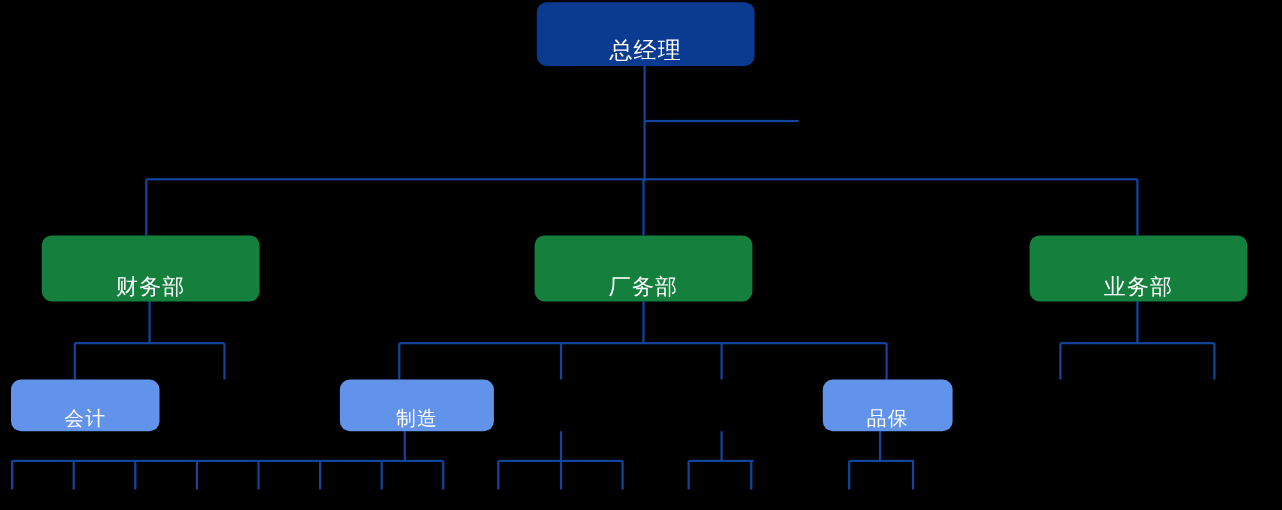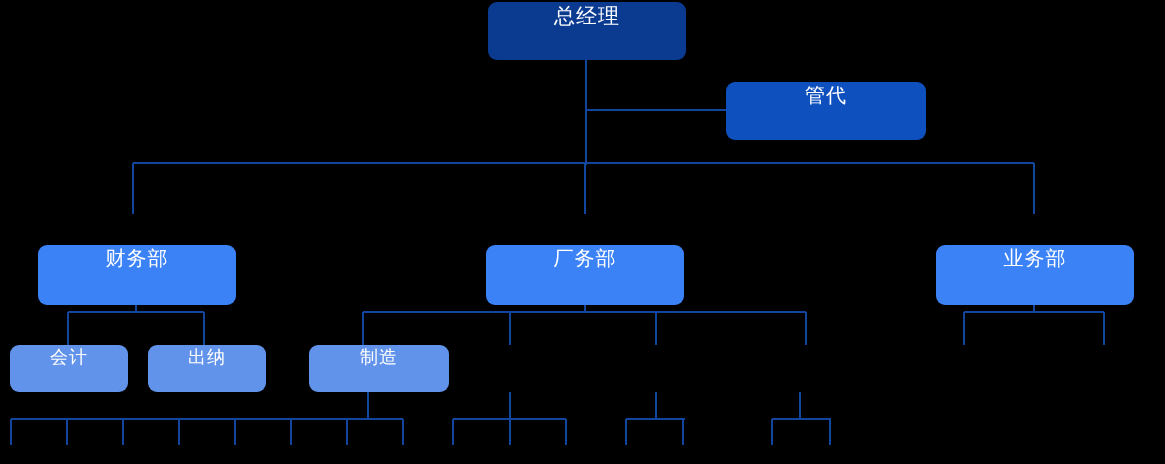--- a/index.html
+++ b/index.html
@@ -15,41 +15,40 @@
   }
   #org-chart {
     position: relative;
     width: 1165px;
     height: 464px;
     background: #000000;
   }
   .node {
     position: absolute;
     display: flex;
-    align-items: flex-start;
+    align-items: flex-end;
     justify-content: center;
     border-radius: 9px;
     color: #ffffff;
     box-sizing: border-box;
     white-space: nowrap;
     letter-spacing: 1px;
     user-select: none;
   }
   .lvl0 {
     background: #0b3b91;
     font-size: 21px;
   }
   .lvl1-staff {
     background: #0e50bd;
     font-size: 20px;
   }
   .lvl1 {
-    background: #3b82f6;
+    background: #15803d;
     font-size: 20px;
-    margin-top: 31px;
   }
   .lvl2 {
     background: #6293ea;
     font-size: 18px;
   }
   .conn {
     position: absolute;
     background: #12459e;
   }
   .conn.v { width: 2px; }
@@ -98,34 +97,31 @@
     <div class="conn h" style="background: rgb(18, 69, 158); left: 626px; top: 418px; width: 59px;"></div>
     <div class="conn v" style="background: rgb(18, 69, 158); left: 625px; top: 419px; height: 26px;"></div>
     <div class="conn v" style="background: rgb(18, 69, 158); left: 682px; top: 419px; height: 26px;"></div>
     <div class="conn v" style="background: rgb(18, 69, 158); left: 799px; top: 392px; height: 27px;"></div>
     <div class="conn h" style="background: rgb(18, 69, 158); left: 772px; top: 418px; width: 59px;"></div>
     <div class="conn v" style="background: rgb(18, 69, 158); left: 771px; top: 419px; height: 26px;"></div>
     <div class="conn v" style="background: rgb(18, 69, 158); left: 829px; top: 419px; height: 26px;"></div>
     <div class="node lvl0" style="left: 488px; top: 2px; width: 198px; height: 58px;">
       <span>总经理</span>
     </div>
-    <div class="node lvl1-staff" style="left: 726px; top: 82px; width: 200px; height: 58px;">
-      <span>管代</span>
-    </div>
     <div class="node lvl1" style="left: 38px; top: 214px; width: 198px; height: 60px;">
       <span>财务部</span>
     </div>
     <div class="node lvl1" style="left: 486px; top: 214px; width: 198px; height: 60px;">
       <span>厂务部</span>
     </div>
     <div class="node lvl1" style="left: 936px; top: 214px; width: 198px; height: 60px;">
       <span>业务部</span>
     </div>
-    <div class="node lvl2" style="left: 10px; top: 345px; width: 118px; height: 47px;">
+    <div class="node lvl2" style="left: 10px; top: 345px; width: 135px; height: 47px;">
       <span>会计</span>
-    </div>
-    <div class="node lvl2" style="left: 148px; top: 345px; width: 118px; height: 47px;">
-      <span>出纳</span>
     </div>
     <div class="node lvl2" style="left: 309px; top: 345px; width: 140px; height: 47px;">
       <span>制造</span>
     </div>
+    <div class="node lvl2" style="left: 748px; top: 345px; width: 118px; height: 47px;">
+      <span>品保</span>
+    </div>
   </div>
 
 </body></html>

